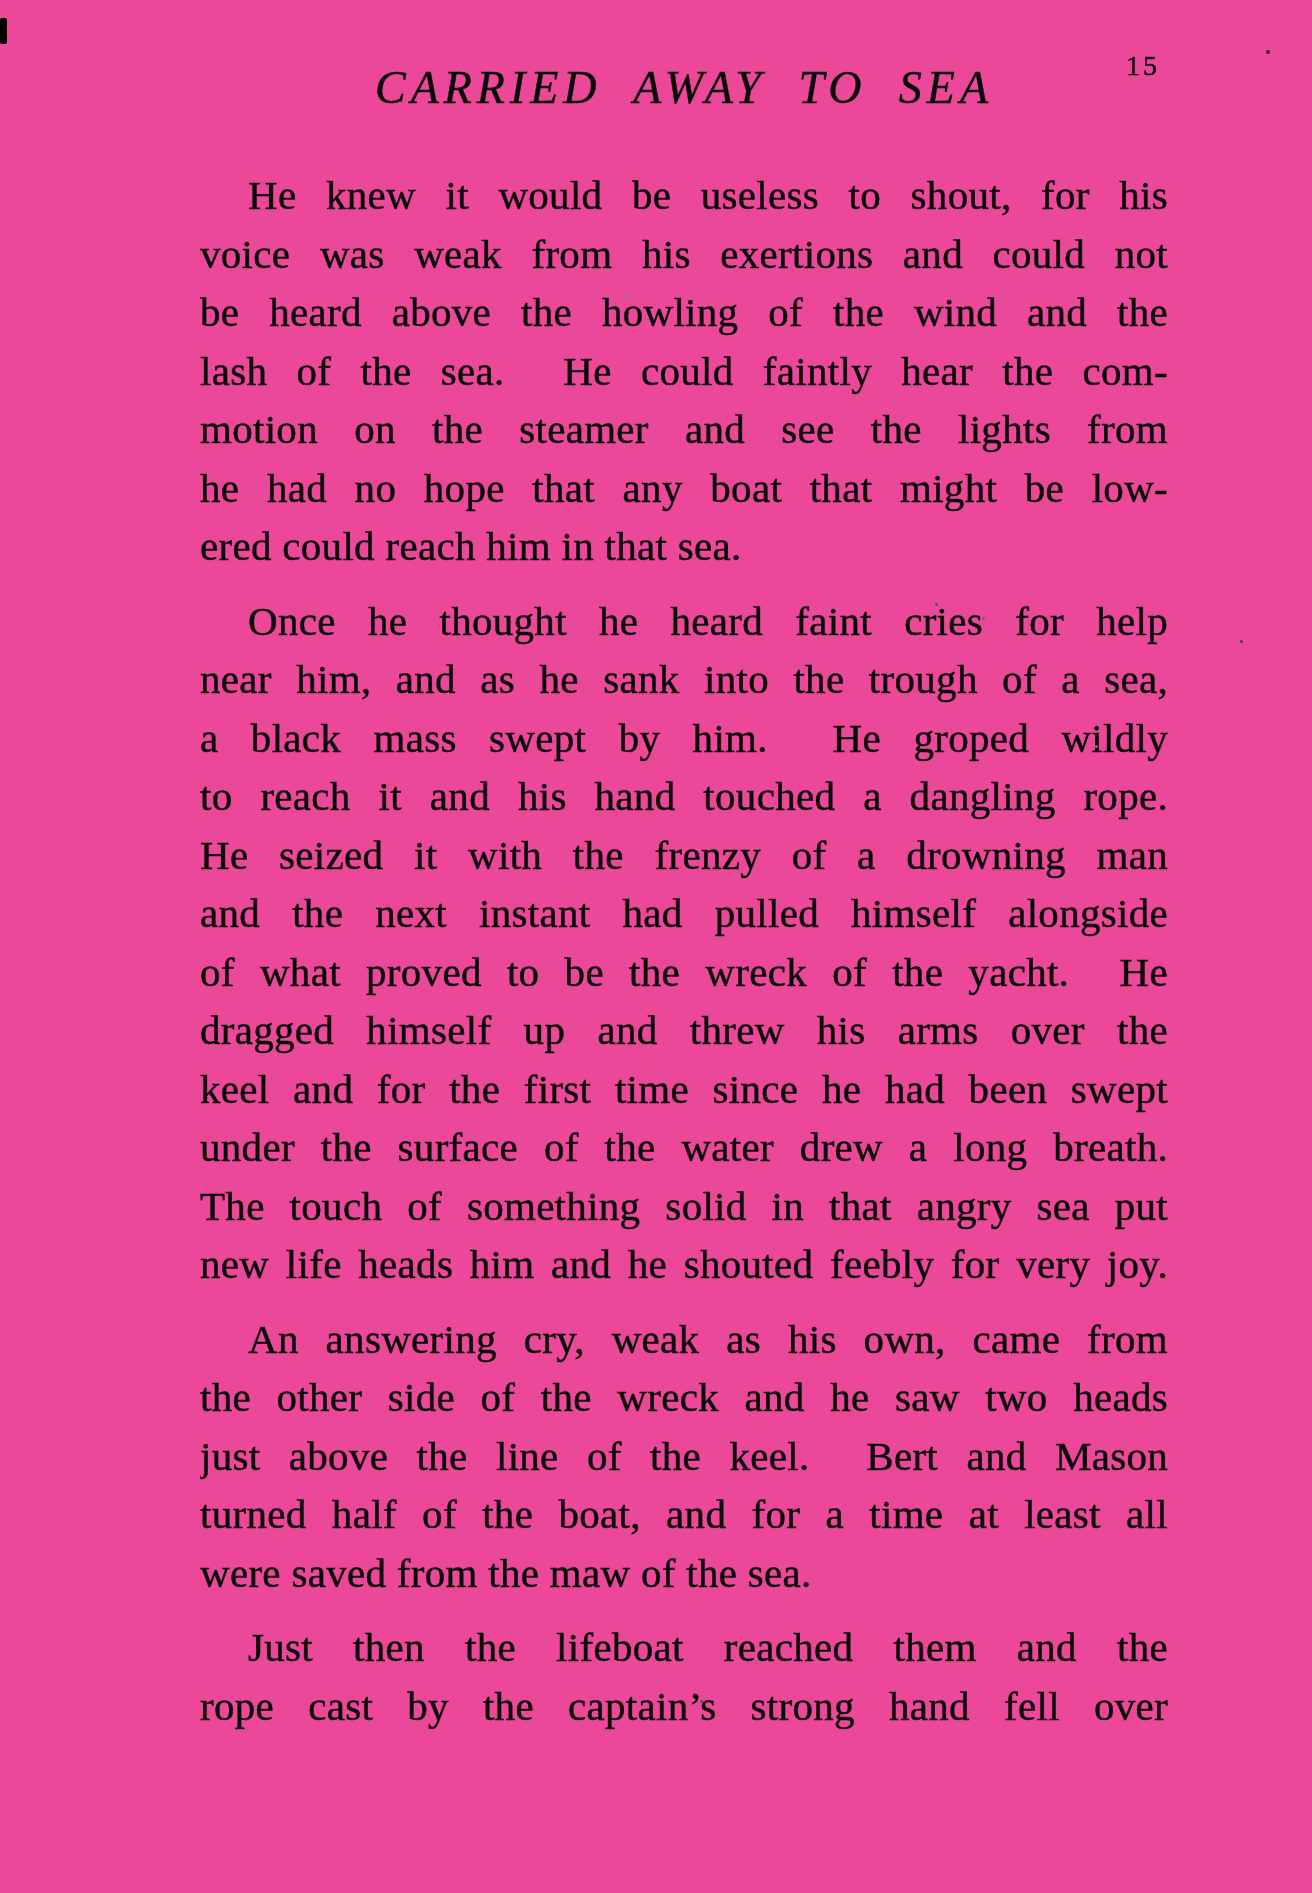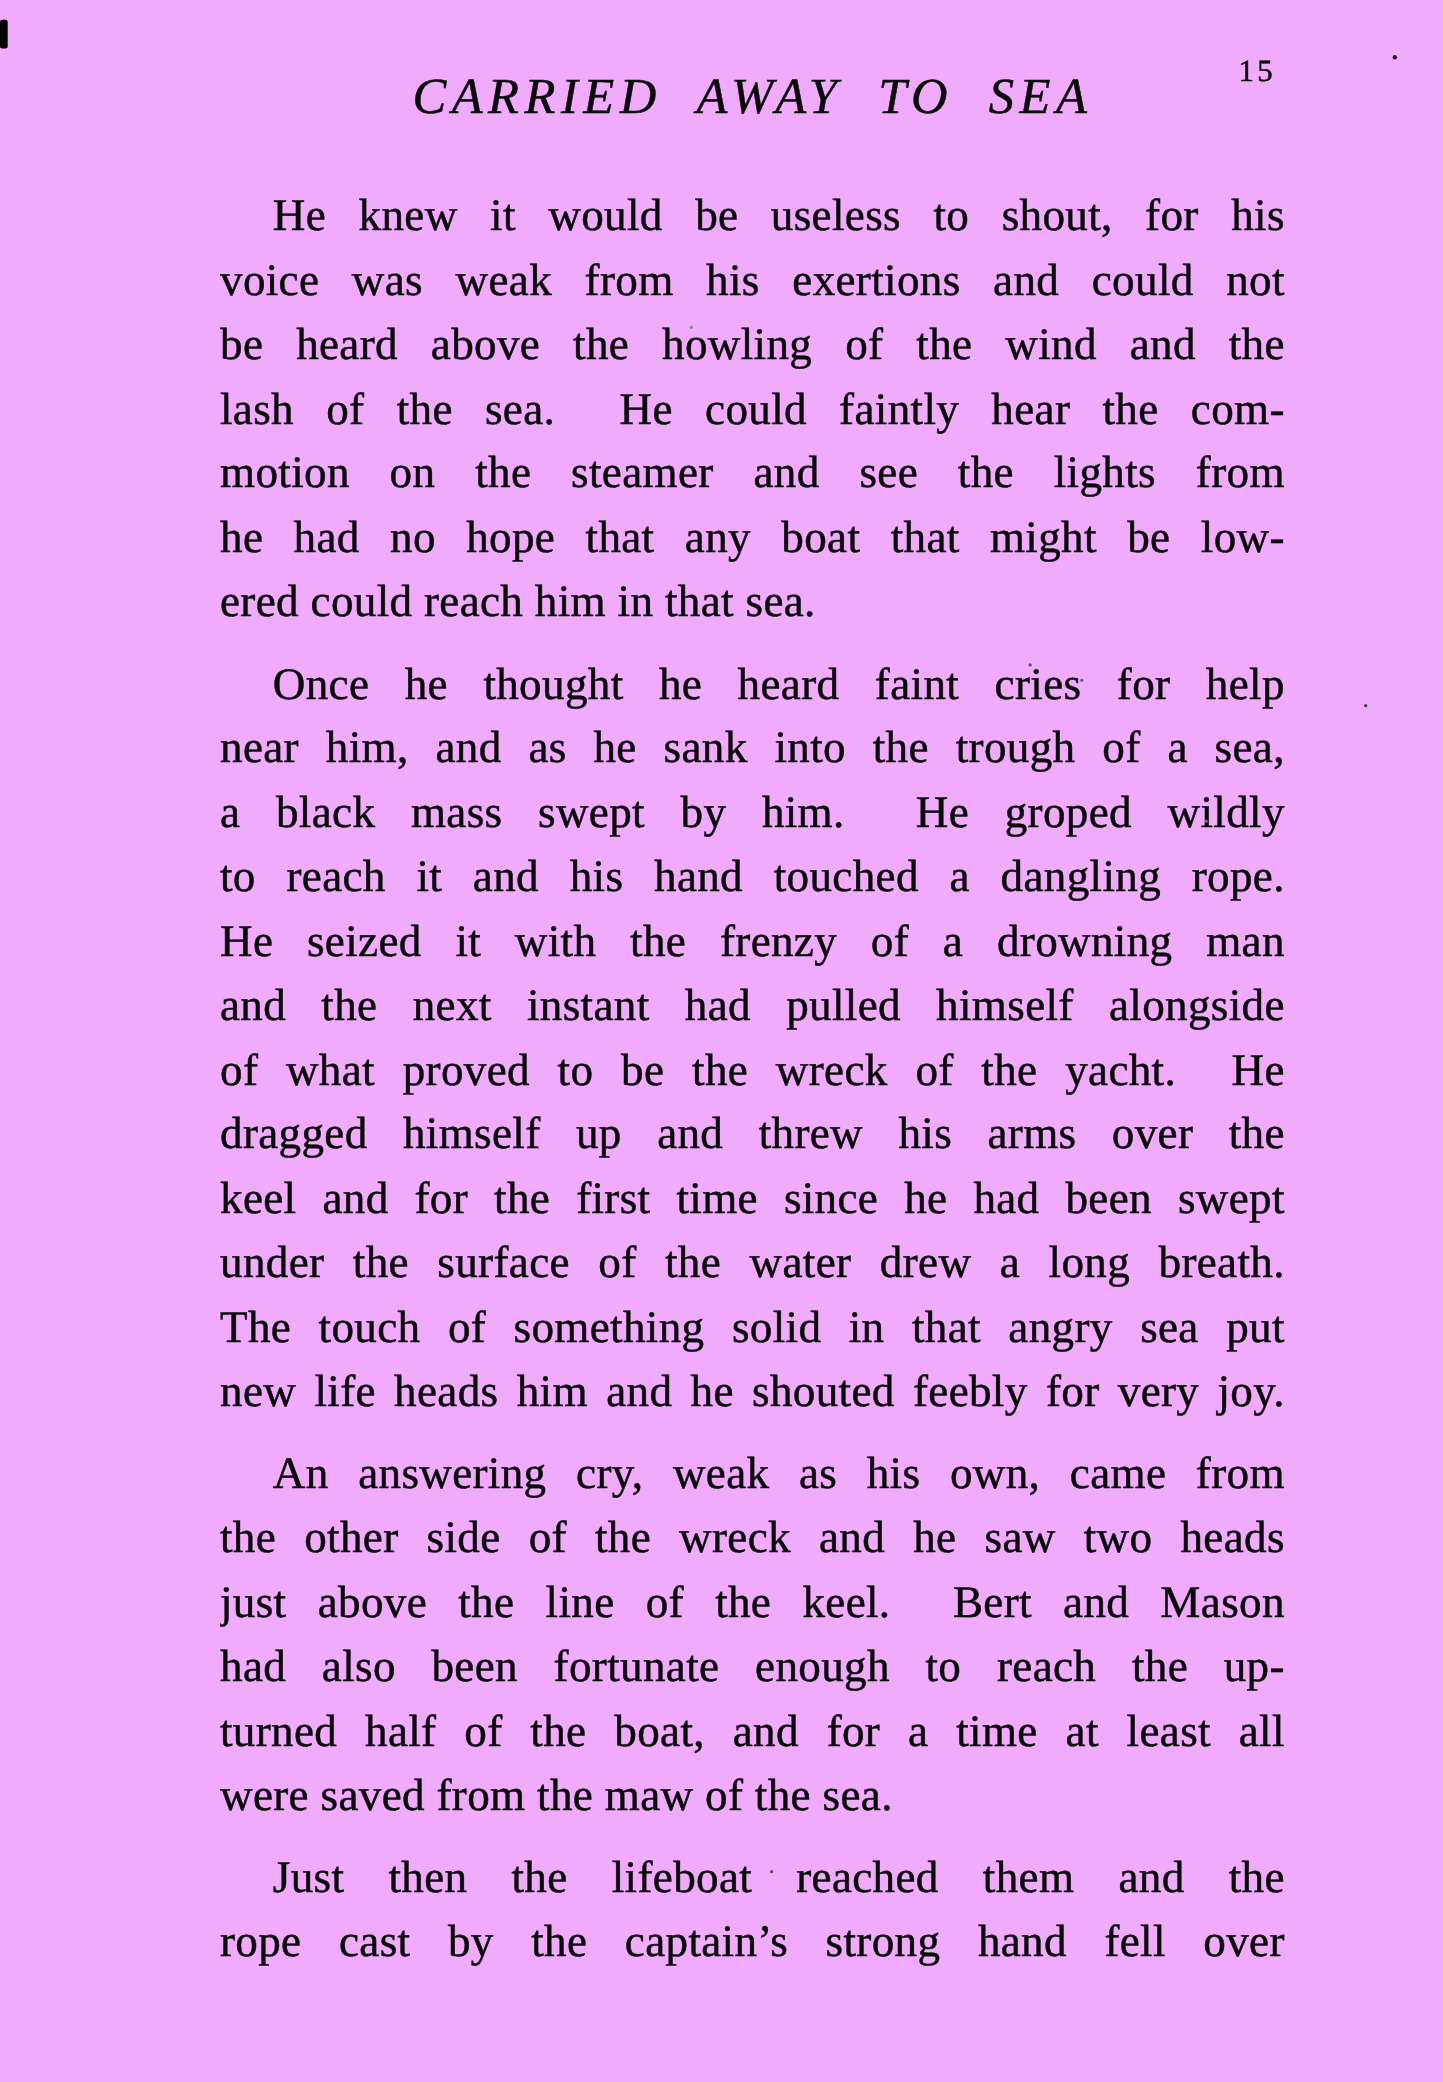--- a/index.html
+++ b/index.html
@@ -1,20 +1,20 @@
 <!DOCTYPE html>
 <html><head>
 <meta charset="utf-8">
 <style>
   html, body { margin: 0; padding: 0; background: #e8e8e8; }
   .page {
     position: relative;
     width: 1312px;
     height: 1893px;
-    background: #f0abfc;
+    background: #ec4899;
     font-family: "Liberation Serif", serif;
     color: #0a0a0a;
     overflow: hidden;
     -webkit-text-stroke: 0.45px #0a0a0a;
   }
   .running-title {
     position: absolute;
     left: 184px;
     top: 60px;
     width: 1000px;
@@ -97,21 +97,20 @@
         <div class="line j">dragged himself up and threw his arms over the</div>
         <div class="line j">keel and for the first time since he had been swept</div>
         <div class="line j">under the surface of the water drew a long breath.</div>
         <div class="line j">The touch of something solid in that angry sea put</div>
         <div class="line j">new life heads him and he shouted feebly for very joy.</div>
       </div>
       <div class="para">
         <div class="line j first">An answering cry, weak as his own, came from</div>
         <div class="line j">the other side of the wreck and he saw two heads</div>
         <div class="line j">just above the line of the keel.&nbsp; Bert and Mason</div>
-        <div class="line j">had also been fortunate enough to reach the up-</div>
         <div class="line j">turned half of the boat, and for a time at least all</div>
         <div class="line">were saved from the maw of the sea.</div>
       </div>
       <div class="para">
         <div class="line j first">Just then the lifeboat reached them and the</div>
         <div class="line j">rope cast by the captain’s strong hand fell over</div>
       </div>
     </main>
 
   <div class="ink edge-mark"></div>

